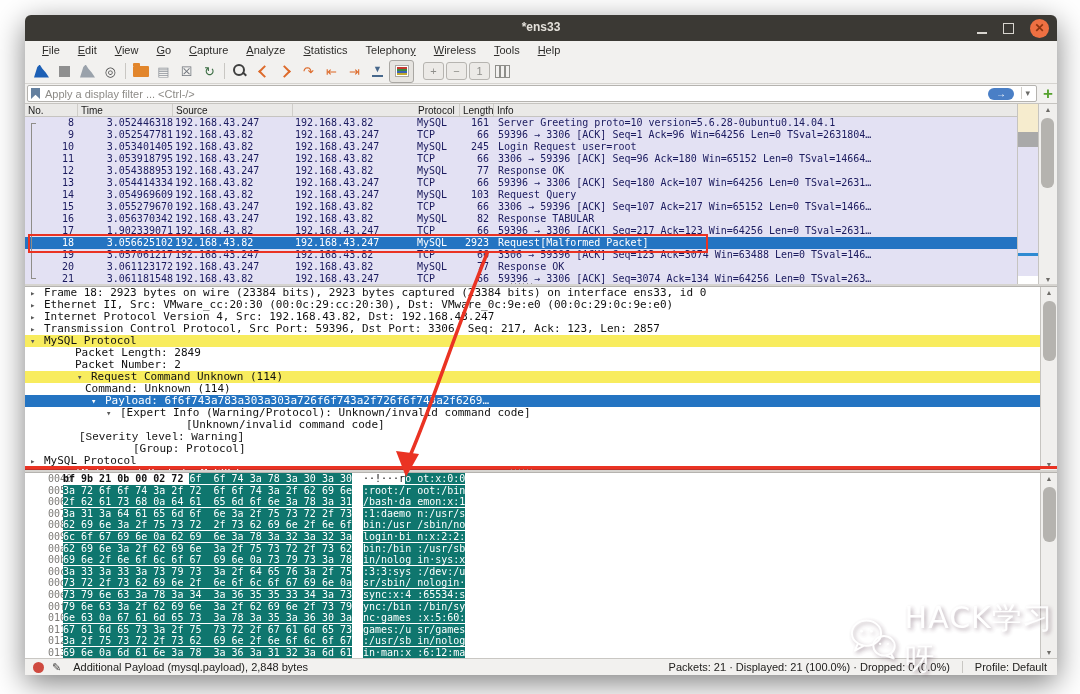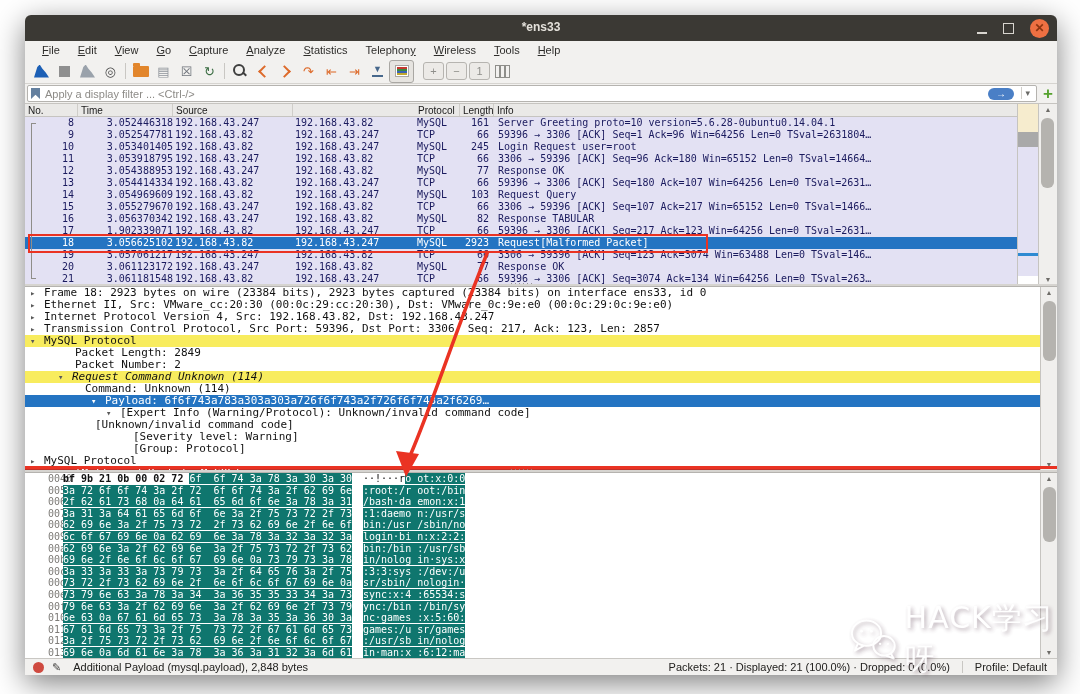--- a/index.html
+++ b/index.html
@@ -363,26 +363,26 @@
     <div class="splitter" style="top:269px;"></div>
 
     <div class="details" id="details">
         <div class="dline" style="padding-left: 5px;"><span class="arr">▸</span><span>Frame 18: 2923 bytes on wire (23384 bits), 2923 bytes captured (23384 bits) on interface ens33, id 0</span></div>
         <div class="dline" style="padding-left: 5px;"><span class="arr">▸</span><span>Ethernet II, Src: VMware_cc:20:30 (00:0c:29:cc:20:30), Dst: VMware_0c:9e:e0 (00:0c:29:0c:9e:e0)</span></div>
         <div class="dline" style="padding-left: 5px;"><span class="arr">▸</span><span>Internet Protocol Version 4, Src: 192.168.43.82, Dst: 192.168.43.247</span></div>
         <div class="dline" style="padding-left: 5px;"><span class="arr">▸</span><span>Transmission Control Protocol, Src Port: 59396, Dst Port: 3306, Seq: 217, Ack: 123, Len: 2857</span></div>
         <div class="dline yellow" style="padding-left: 5px;"><span class="arr">▾</span><span>MySQL Protocol</span></div>
         <div class="dline" style="padding-left: 36px;"><span class="arr"></span><span>Packet Length: 2849</span></div>
         <div class="dline" style="padding-left: 36px;"><span class="arr"></span><span>Packet Number: 2</span></div>
-        <div class="dline yellow" style="padding-left: 33px; font-style: italic;"><span class="arr">▾</span><span>Request Command Unknown (114)</span></div>
+        <div class="dline yellow" style="padding-left: 52px;"><span class="arr">▾</span><span>Request Command Unknown (114)</span></div>
         <div class="dline" style="padding-left: 46px;"><span class="arr"></span><span>Command: Unknown (114)</span></div>
         <div class="dline selected" style="padding-left: 66px;"><span class="arr">▾</span><span>Payload: 6f6f743a783a303a303a726f6f743a2f726f6f743a2f6269…</span></div>
         <div class="dline" style="padding-left: 81px;"><span class="arr">▾</span><span>[Expert Info (Warning/Protocol): Unknown/invalid command code]</span></div>
-        <div class="dline" style="padding-left: 56px;"><span class="arr"></span><span>[Unknown/invalid command code]</span></div>
-        <div class="dline" style="padding-left: 94px;"><span class="arr"></span><span>[Severity level: Warning]</span></div>
+        <div class="dline" style="padding-left: 110px; margin-left: 37px;"><span class="arr"></span><span>[Unknown/invalid command code]</span></div>
+        <div class="dline" style="padding-left: 40px; font-family: Liberation Mono, monospace;"><span class="arr"></span><span>[Severity level: Warning]</span></div>
         <div class="dline" style="padding-left: 94px;"><span class="arr"></span><span>[Group: Protocol]</span></div>
         <div class="dline" style="padding-left: 5px;"><span class="arr">▸</span><span>MySQL Protocol</span></div>
         <div class="dline malformed" style="padding-left: 36px;"><span class="arr"></span><span>[Malformed Packet: MySQL]</span></div>
       </div>
     <div class="dscroll" style="top:272px;height:183px;">
       <div class="varr" style="top:2px;">▲</div>
       <div class="vthumb" style="top:14px;height:60px;"></div>
       <div class="varr" style="bottom:2px;">▼</div>
     </div>
 

